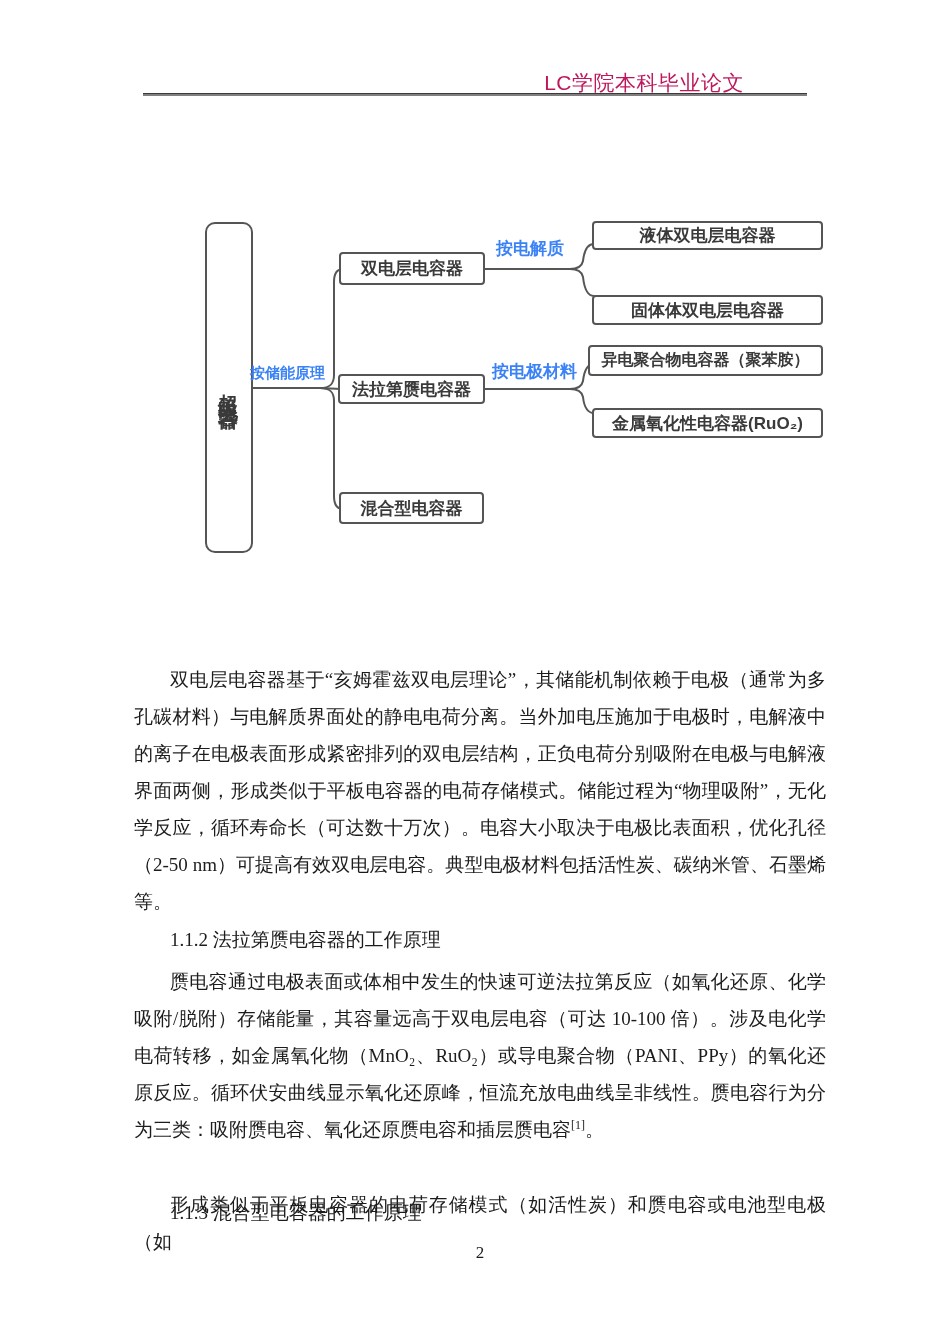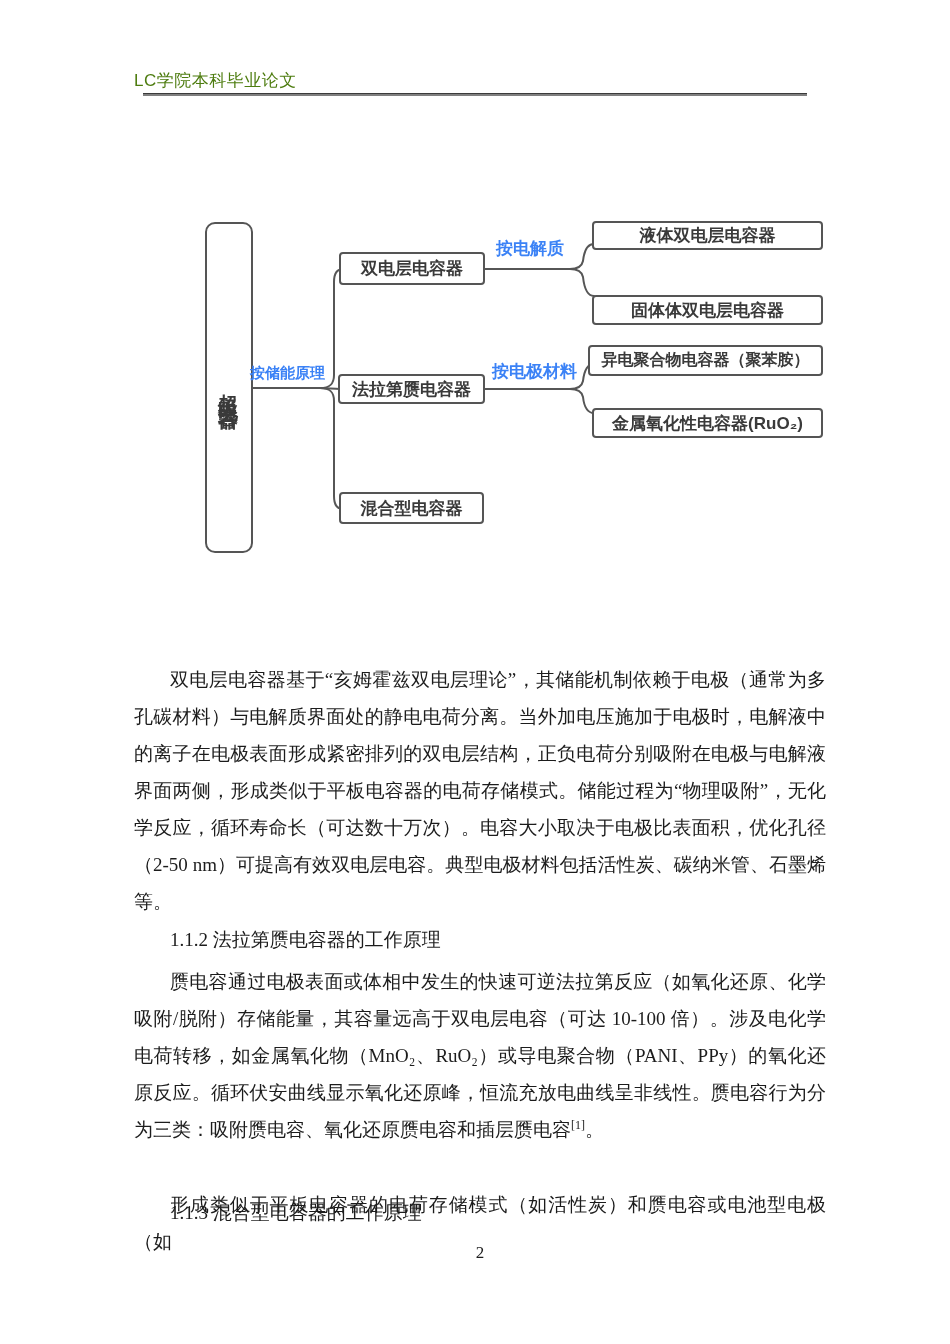--- a/index.html
+++ b/index.html
@@ -2,22 +2,22 @@
 <html><head>
 <meta charset="utf-8">
 <style>
   html,body{margin:0;padding:0;background:#e8e8e8;}
   .page{
     position:relative;width:950px;height:1344px;margin:0 auto;background:#ffffff;
     font-family:"Liberation Serif","DejaVu Serif",serif;color:#1c1c1c;overflow:hidden;
   }
   
   .hdr-title{
-    position:absolute;left:134px;top:69px;width:610px;text-align:left;
-    font-family:"Liberation Sans","DejaVu Sans",sans-serif;font-size:17px;color:#4d7c0f;
+    position:absolute;left:134px;top:69px;width:610px;text-align:right;
+    font-family:"Liberation Sans","DejaVu Sans",sans-serif;font-size:21px;color:#be185d;
     letter-spacing:0.5px;
   }
   .hdr-rule{
     position:absolute;left:143px;top:93px;width:664px;height:2px;background:#7f7f7f;
     border-top:1px solid #3a3a3a;
   }
   
   .para{
     position:absolute;font-size:19px;line-height:37px;text-align:justify;
     color:#1c1c1c;

